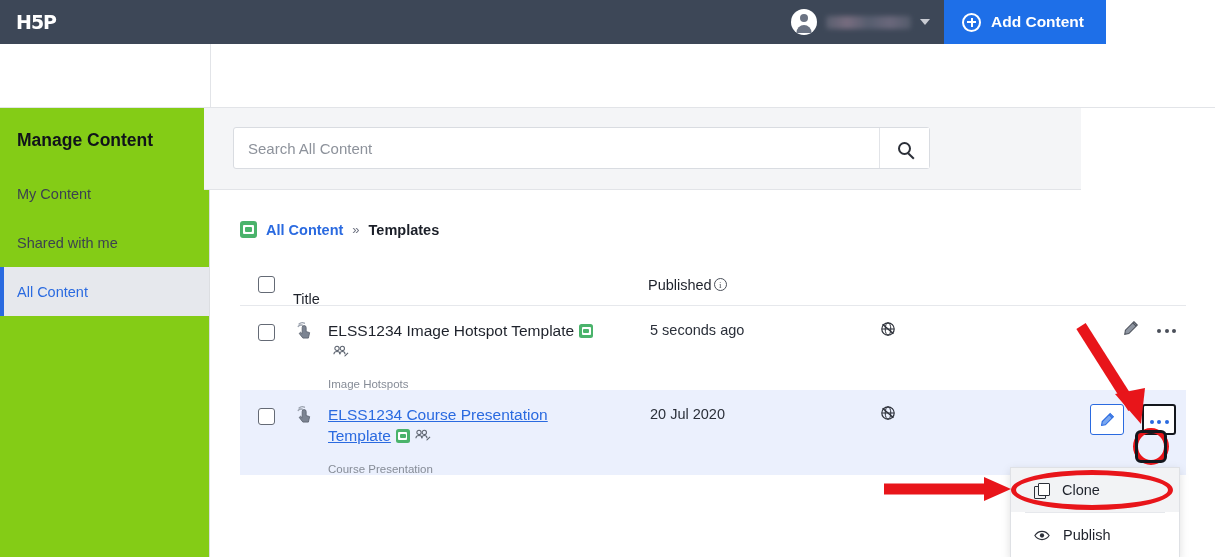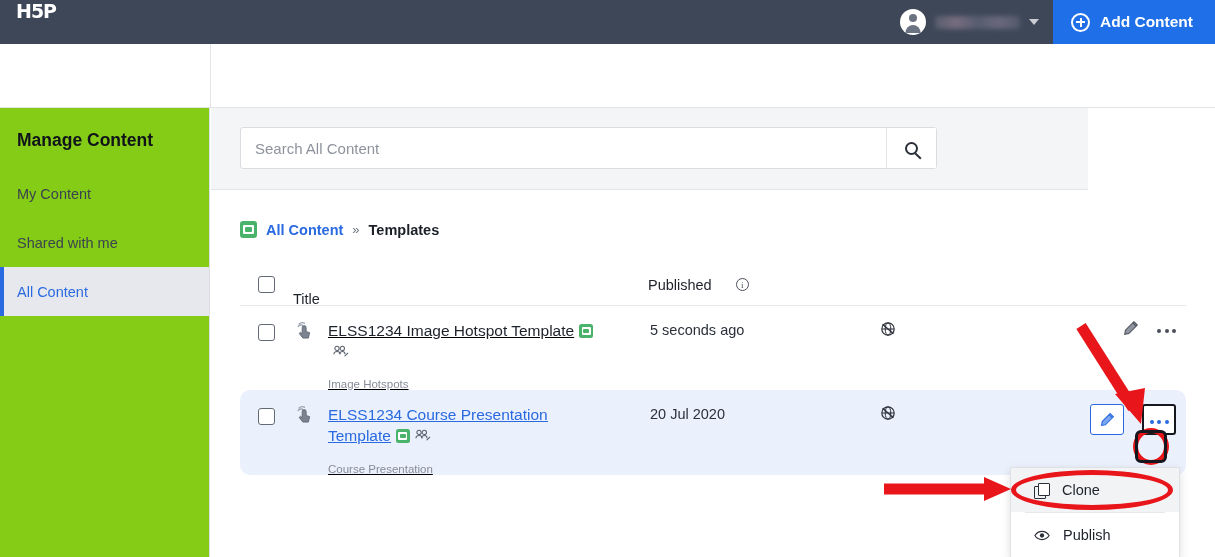--- a/index.html
+++ b/index.html
@@ -6,22 +6,22 @@
   html, body {
     width: 1215px; height: 557px;
     font-family: "Liberation Sans", sans-serif;
     background: #ffffff;
     overflow: hidden;
   }
   #page { position: relative; width: 1215px; height: 557px; background:#fff; }
 
   
   .topbar {
-    position: absolute; left:0; top:0; width:1215px; height:44px;
-    background:#3d4757; display:flex; 
+    position: absolute; left:0; top:0; width:1106px; height:44px;
+    background:#3d4757; display:flex; align-items:center;
   }
   .logo {
     margin-left:16px; color:#fff; font-weight:bold; font-size:19px;
     letter-spacing:-1px; font-family:"DejaVu Sans", sans-serif;
   }
   .topbar-right { margin-left:auto; display:flex; align-items:center; height:44px; }
   .user-area { display:flex; align-items:center; gap:9px; padding-right:14px; height:44px; }
   .avatar-ic { width:26px; height:26px; border-radius:50%; background:#fff; position:relative; }
   .avatar-ic::before {
     content:""; position:absolute; left:50%; top:5px; transform:translateX(-50%);
@@ -70,21 +70,21 @@
     height:49px; display:flex; align-items:center; padding-left:17px;
     font-size:14.5px; color:#3c4250;
   }
   .side-item.first { margin-top:18px; }
   .side-item.active {
     background:#e6e8ed; color:#2a6ae0; border-left:4px solid #2a6ae0; padding-left:13px;
   }
 
   
   .search-zone {
-    position:absolute; left:211px; top:108px; width:877px; height:82px;
+    position:absolute; left:204px; top:108px; width:877px; height:82px;
     background:#f4f5f7; border-bottom:1px solid #e2e4e8;
   }
   .search-wrap {
     position:absolute; left:29px; top:19px; width:697px; height:42px;
     display:flex; background:#fff; border:1px solid #d9dce1; border-radius:3px;
   }
   .search-input {
     flex:1; border:none; outline:none; padding:0 14px; font-size:15px; color:#3c4250;
     font-family:"Liberation Sans", sans-serif; background:transparent;
   }
@@ -120,36 +120,36 @@
 
   
   .tbl { position:absolute; left:29px; top:74px; width:946px; }
   .thead {
     display:flex; align-items:center; height:42px; border-bottom:1px solid #e6e8ec;
     font-size:14.5px; color:#1e222b;
   }
   .col-chk { width:53px; display:flex; justify-content:center; }
   .col-title { width:355px;margin-top:28px; }
   .col-mod { width:230px; display:flex; align-items:center; gap:7px; }
-  .col-pub { width:145px; display:flex; align-items:center; gap:24px; }
+  .col-pub { width:145px; display:flex; align-items:center; gap:2px; }
   .col-act { flex:1; display:flex; align-items:center; justify-content:flex-end; gap:18px; padding-right:10px;}
   .chkbox { width:17px; height:17px; border:1px solid #646a75; border-radius:3px; background:#fff; }
   .sort-caret { width:0;height:0;border-left:4.5px solid transparent;border-right:4.5px solid transparent;border-top:6px solid #1e222b; }
   .sort-dn { color:#4a4f59; font-size:15px; margin-left:84px; }
   .info-i {
     width:13px; height:13px; border:1px solid #4a4f59; border-radius:50%; color:#4a4f59;
     font-size:9px; line-height:12px; text-align:center; font-family:"Liberation Serif", serif;
   }
 
   .trow { display:flex; align-items:flex-start; padding-top:14px; min-height:78px; }
-  .trow.sel { background:#ebf0fd;border-radius:10px; }
+  .trow.sel { background:#ebf0fd; }
   .row-chk { width:53px; display:flex; justify-content:center; padding-top:4px; }
   .ct-ic { width:27px; padding-top:1px; }
   .tap-icon { width:21px; height:21px; position:relative; display:block; }
-  .title-cell { width:330px; padding-left:8px;text-decoration:underline; }
+  .title-cell { width:330px; padding-left:8px; }
   .t-line { font-size:15.5px; line-height:21px; color:#1e222b; display:inline; }
   .t-line.link { color:#2a6ae0; text-decoration:underline; }
   .badge-grn {
     display:inline-block; width:14px; height:14px; border-radius:2.5px; background:#4ab36b;
     position:relative; vertical-align:-2px; margin-left:5px;
   }
   .badge-grn::before { content:""; position:absolute; left:2.5px; top:3px; width:9px; height:8px; background:#fff; border-radius:1px; }
   .badge-grn::after  { content:""; position:absolute; left:4px; top:4.5px; width:6px; height:4px; background:#4ab36b; border-radius:1px; }
   .shared-ic { display:inline-block; width:16px; height:14px; vertical-align:-2px; margin-left:5px; }
   .subtype { font-size:11.5px; color:#868c97; margin-top:17px; }

